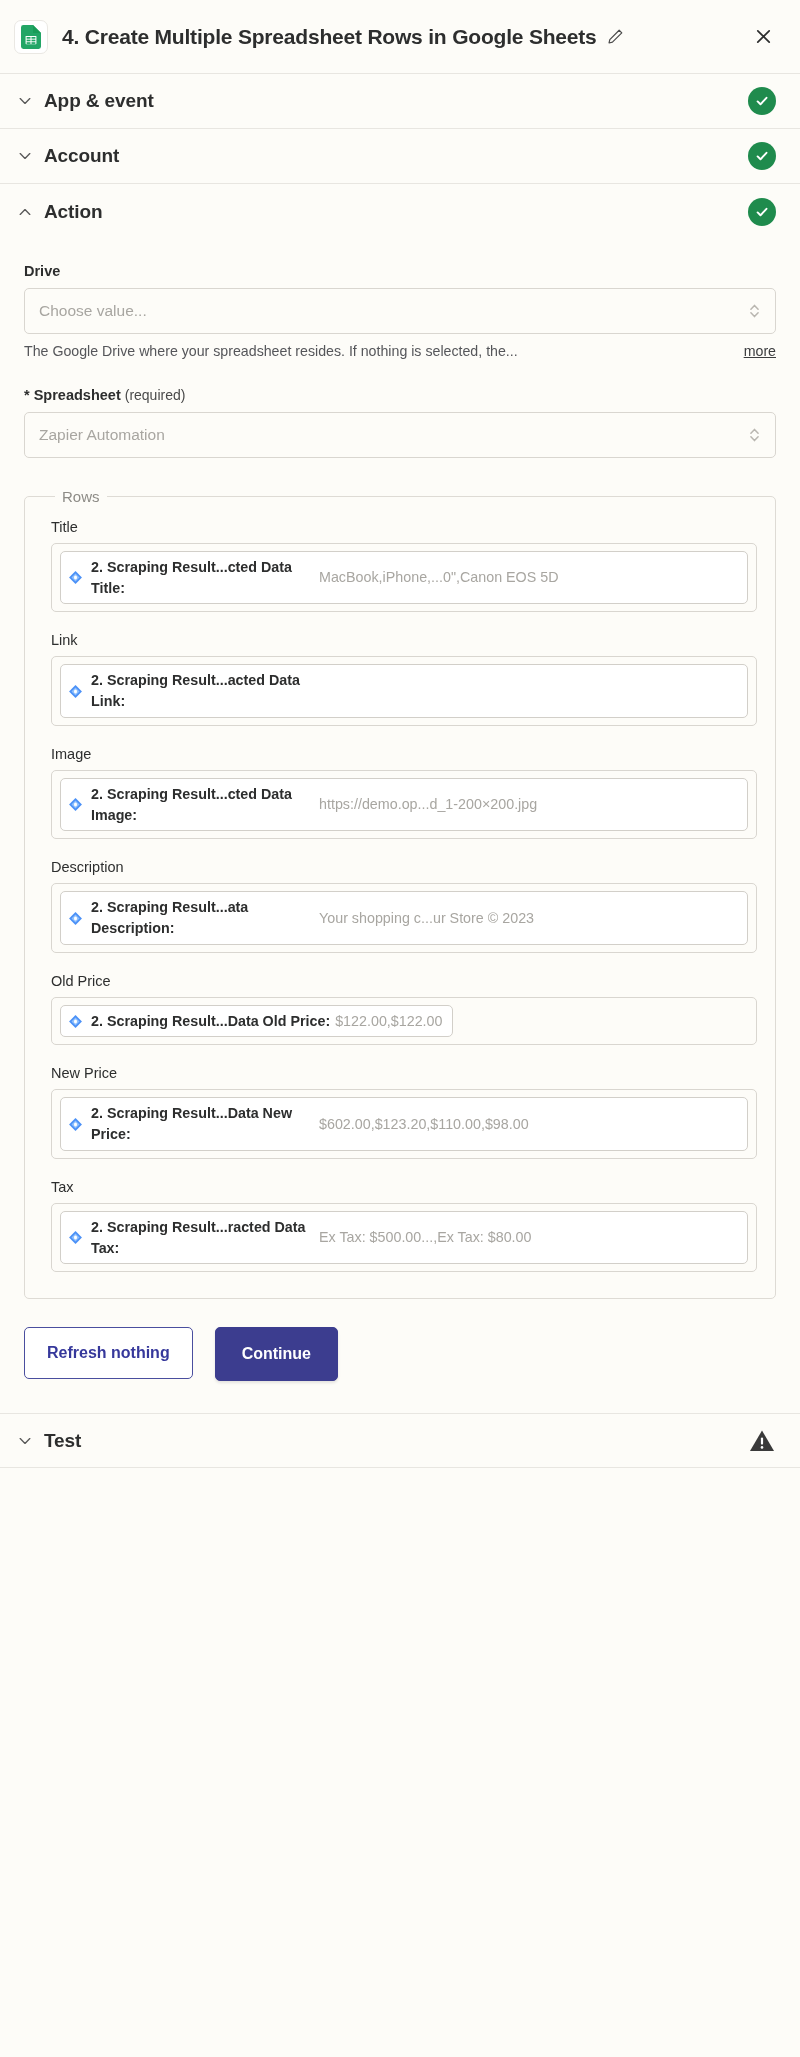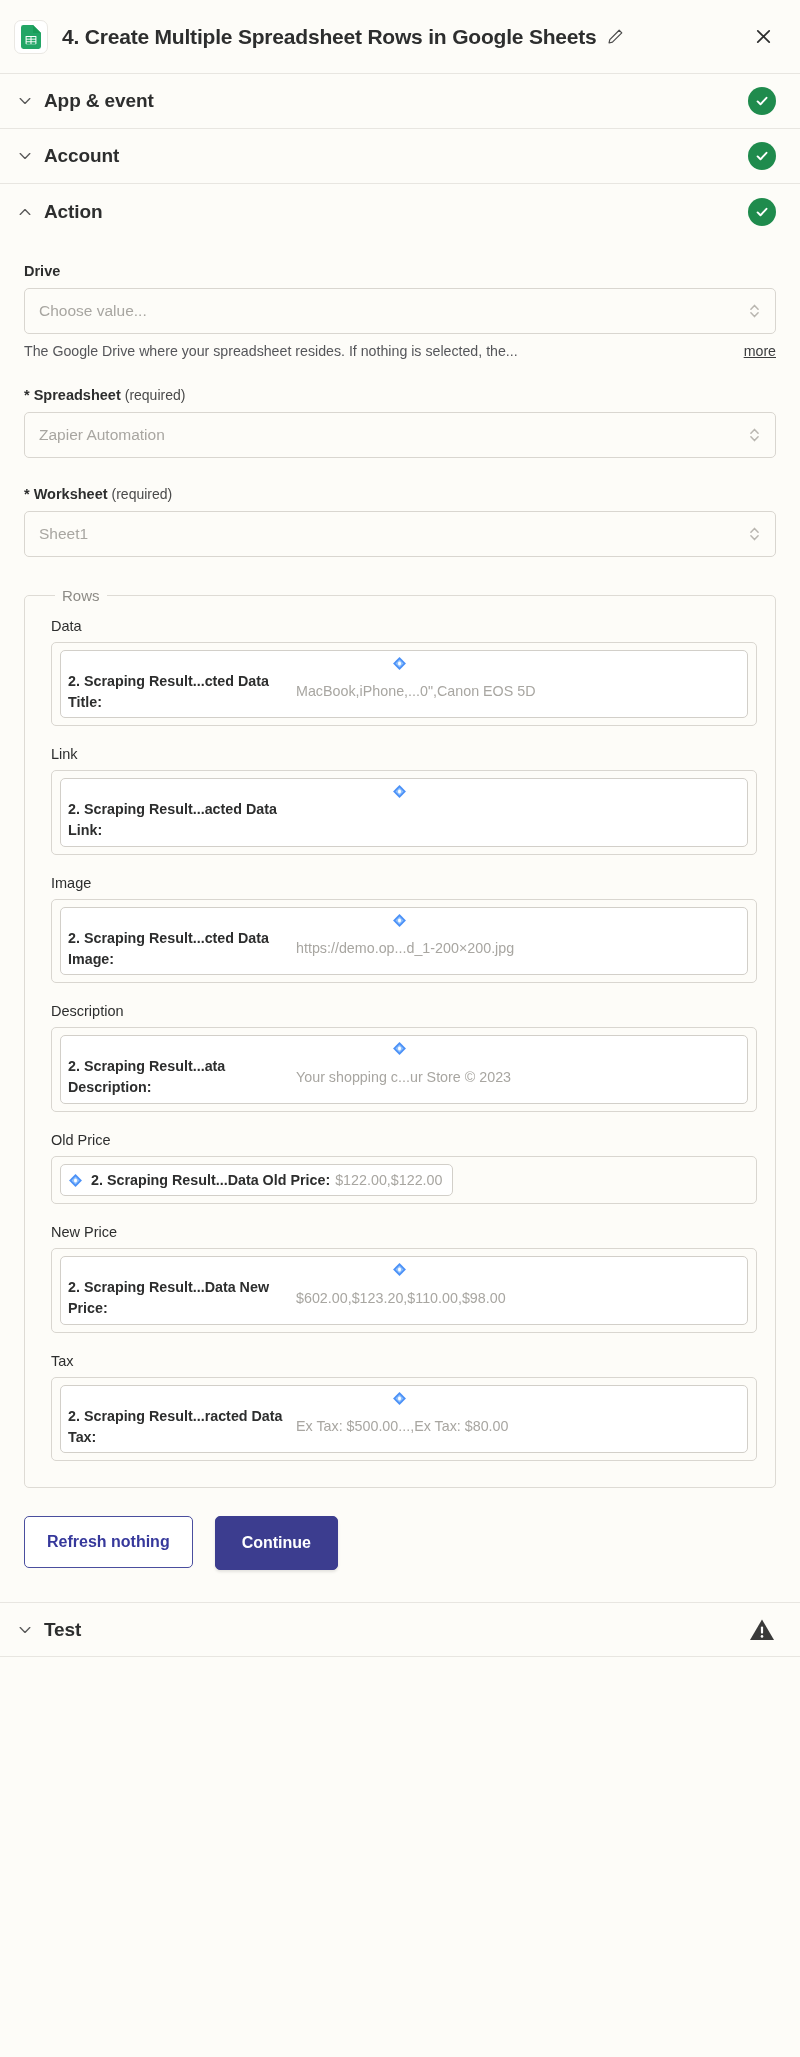--- a/index.html
+++ b/index.html
@@ -180,21 +180,21 @@
   }
   .token-chip {
     display: inline-flex;
     align-items: center;
     border: 1px solid #D2CFC9;
     border-radius: 5px;
     background: #FFFFFF;
     padding: 5px 9px 5px 7px;
     max-width: 100%;
   }
-  .token-chip.grow { width: 100%; flex-direction: column; }
+  .token-chip.grow { width: 100%; }
   .token-icon {
     flex: 0 0 auto;
     margin-right: 8px;
     display: flex; align-items: center;
   }
   .token-text {
     font-size: 14.3px;
     line-height: 1.45;
   }
   .token-key {
@@ -350,39 +350,26 @@
     <div class="select-box">
       <span class="select-value">Zapier Automation</span>
       <span class="stepper">
         <svg width="13" height="20" viewBox="0 0 12 20" fill="none" stroke="currentColor" stroke-width="1.5" stroke-linecap="round" stroke-linejoin="round" aria-hidden="true">
             <path d="M2.4 8.2L6 4.4l3.6 3.8M2.4 11.8L6 15.6l3.6-3.8"></path>
           </svg>
       </span>
     </div>
   </div>
 
-  <div class="field" style="margin-top:28px;">
-    <label class="field-label">
-      <span>* Worksheet</span><span class="req">(required)</span>
-    </label>
-    <div class="select-box">
-      <span class="select-value">Sheet1</span>
-      <span class="stepper">
-        <svg width="13" height="20" viewBox="0 0 12 20" fill="none" stroke="currentColor" stroke-width="1.5" stroke-linecap="round" stroke-linejoin="round" aria-hidden="true">
-            <path d="M2.4 8.2L6 4.4l3.6 3.8M2.4 11.8L6 15.6l3.6-3.8"></path>
-          </svg>
-      </span>
-    </div>
-  </div>
 
   <fieldset class="rows-fieldset">
     <legend>Rows</legend>
 
     <div class="row-field">
-      <label class="row-label">Data</label>
+      <label class="row-label">Title</label>
       <div class="token-input">
         <span class="token-chip grow">
           <span class="token-icon">
             <svg width="15" height="15" viewBox="0 0 20 20" aria-hidden="true">
               <path d="M10 1.4l8.6 8.6L10 18.6 1.4 10z" fill="#4A90F7"></path>
               <path d="M10 4.6l5.4 5.4L10 15.4 4.6 10z" fill="#8FC0FD"></path>
               <ellipse cx="10" cy="10" rx="2.0" ry="2.8" fill="#FFFFFF"></ellipse>
             </svg>
           </span>
           <span class="token-text token-two-col">

